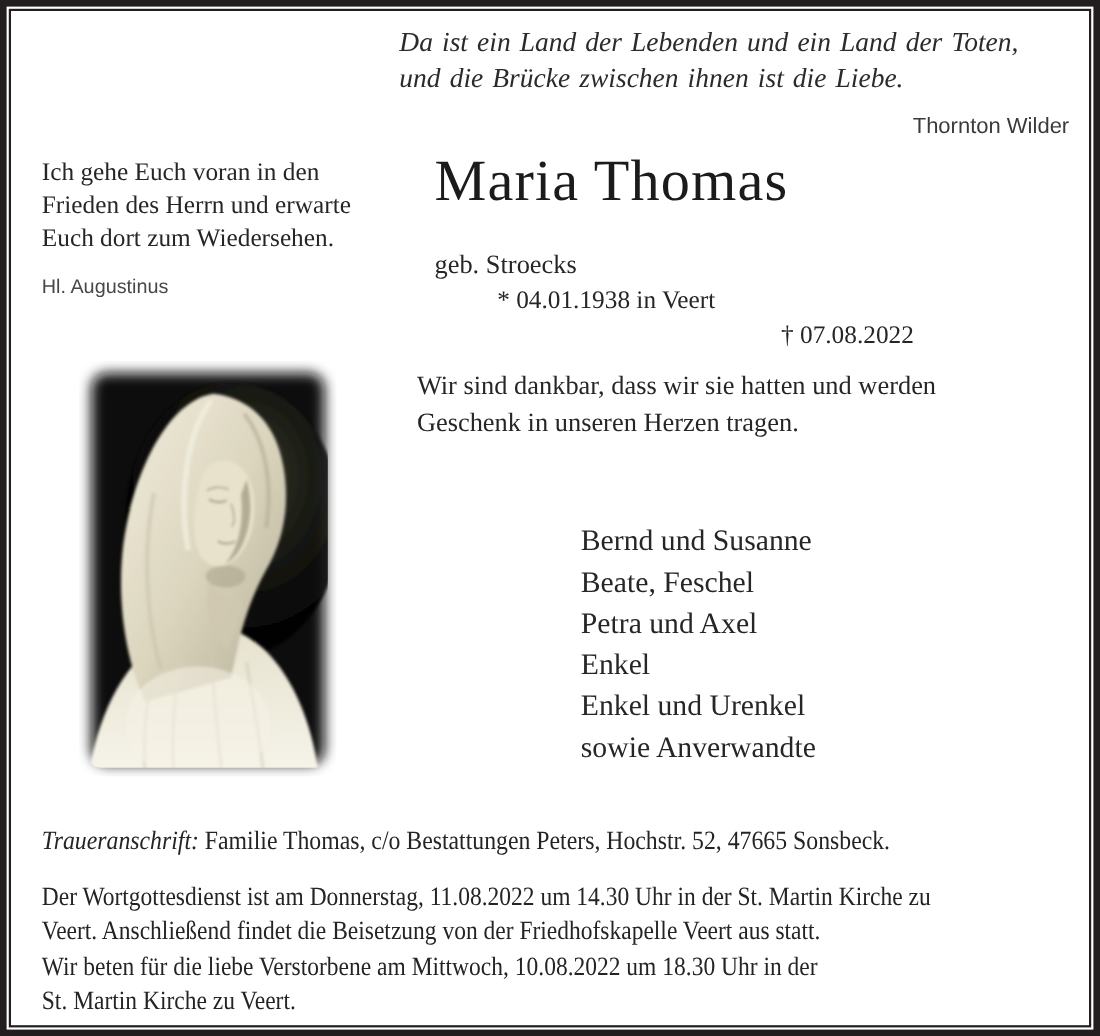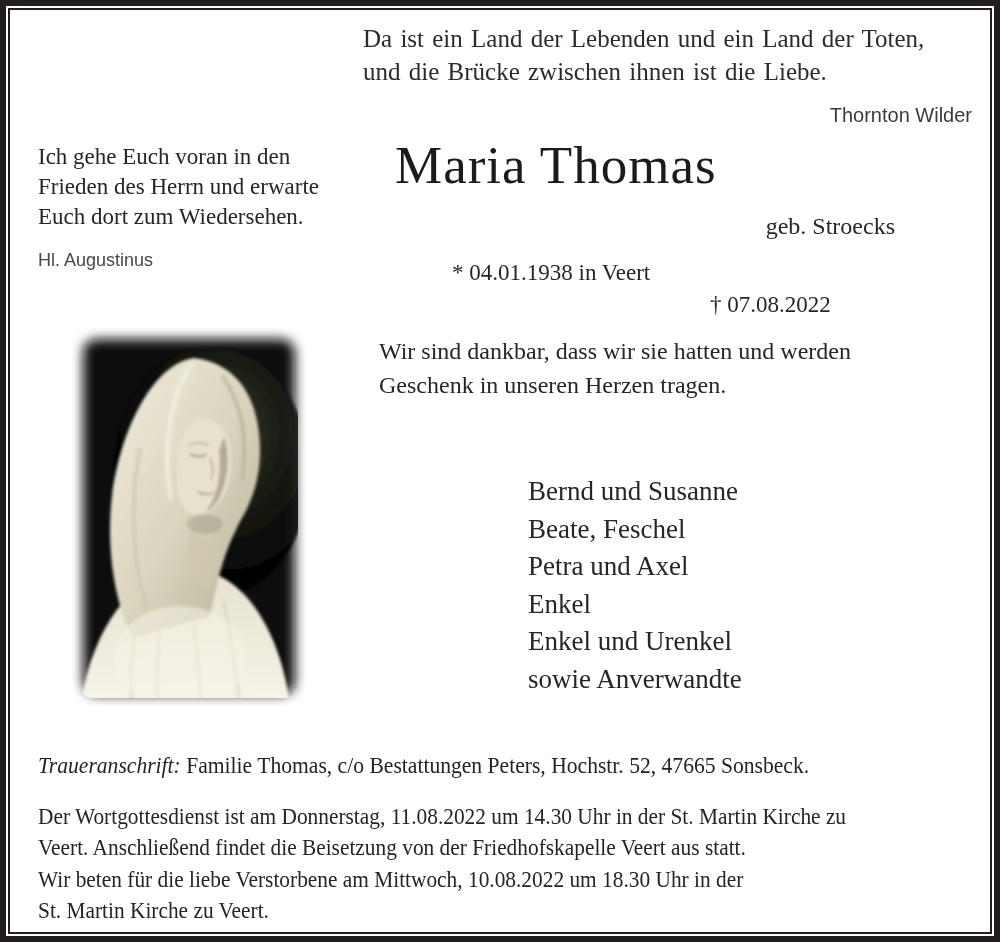--- a/index.html
+++ b/index.html
@@ -11,21 +11,21 @@
     color:#1e1e1e;
     -webkit-font-smoothing:antialiased;
   }
   .frame-outer{position:absolute;inset:0;border:6px solid #221e1f;pointer-events:none;z-index:50;}
   .frame-inner{position:absolute;top:8px;left:8px;right:8px;bottom:8px;border:2px solid #221e1f;pointer-events:none;z-index:50;}
 
   .abs{position:absolute;}
 
   .quote{
     left:363px;top:22px;width:630px;
-    font-size:25px;line-height:33px;
+    font-style:italic;font-size:25px;line-height:33px;
     word-spacing:2px;color:#2b2b2b;
   }
   .quote-attr{
     top:104px;right:28px;
     font-family:"Liberation Sans", sans-serif;
     font-size:20px;color:#3a3a3a;
   }
   .verse{
     left:38px;top:142px;
     font-size:23px;line-height:30px;color:#262626;
@@ -34,22 +34,22 @@
     left:38px;top:250px;
     font-family:"Liberation Sans", sans-serif;
     font-size:18px;color:#474747;
   }
   .deceased-name{
     left:395px;top:136px;width:500px;
     font-size:53px;line-height:1.1;
     letter-spacing:1px;color:#1b1b1b;
   }
   .maiden{
-    left:395px;top:213px;width:500px;
-    text-align:right;font-size:24px;color:#262626;
+    left:395px;top:228px;width:500px;
+    text-align:left;font-size:24px;color:#262626;
   }
   .birth{left:452px;top:260px;font-size:23px;color:#262626;}
   .death{left:710px;top:260px;font-size:23px;color:#262626;margin-top:32px;}
 
   .photo{left:72px;top:328px;width:234px;height:378px;}
   .photo svg{display:block;}
 
   .tribute{
     left:362px;top:335px;
     font-size:24px;line-height:33.5px;color:#262626;margin-left:17px;

